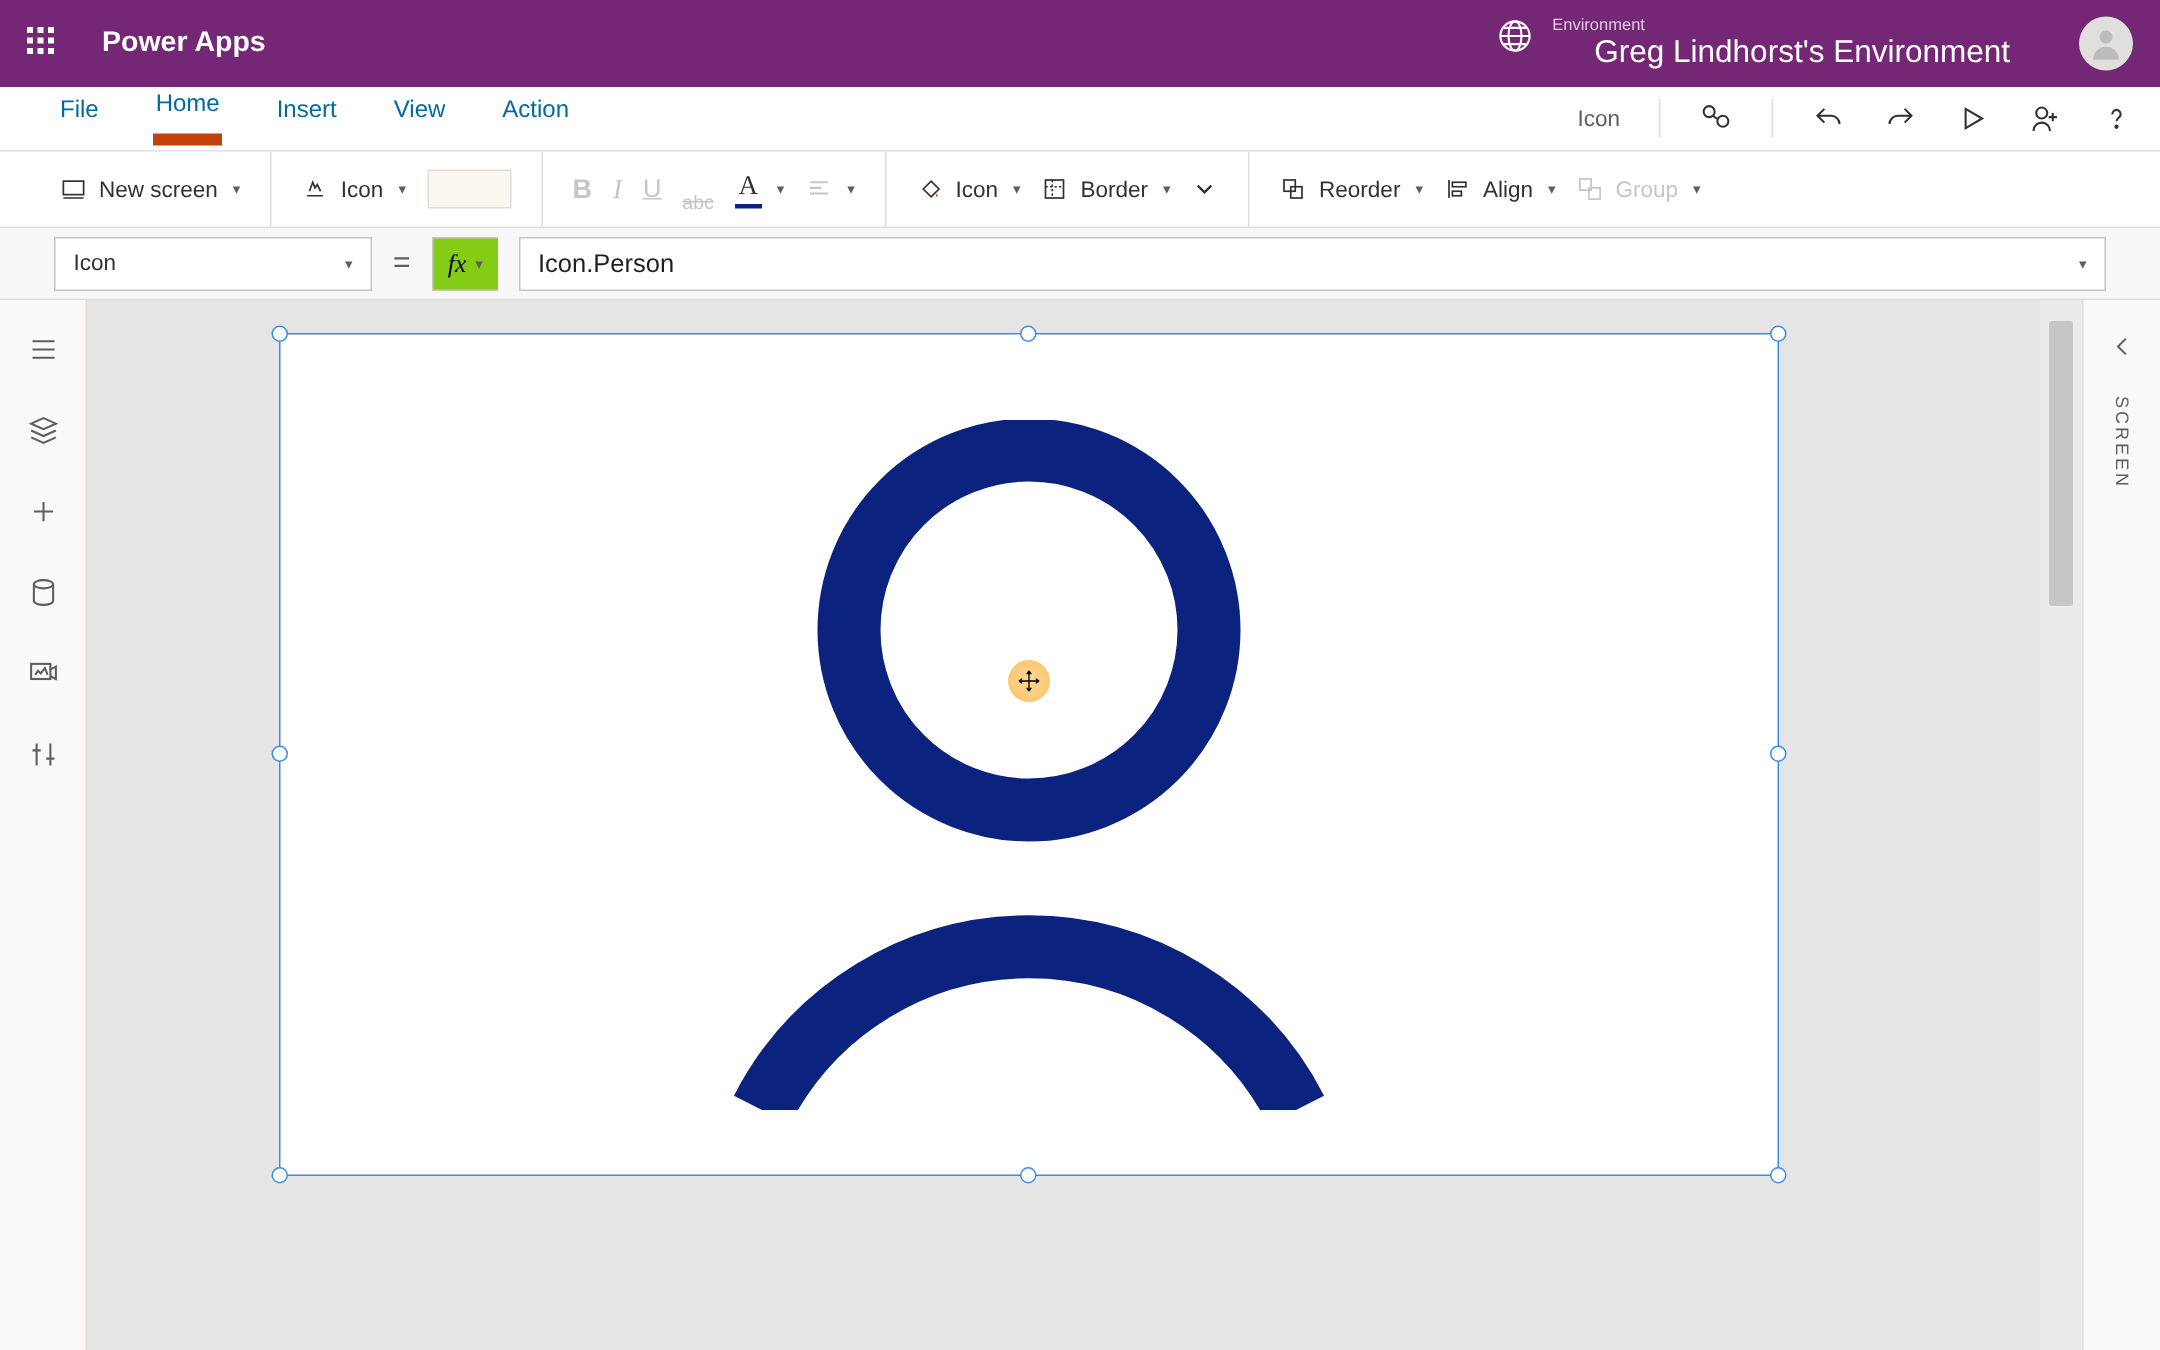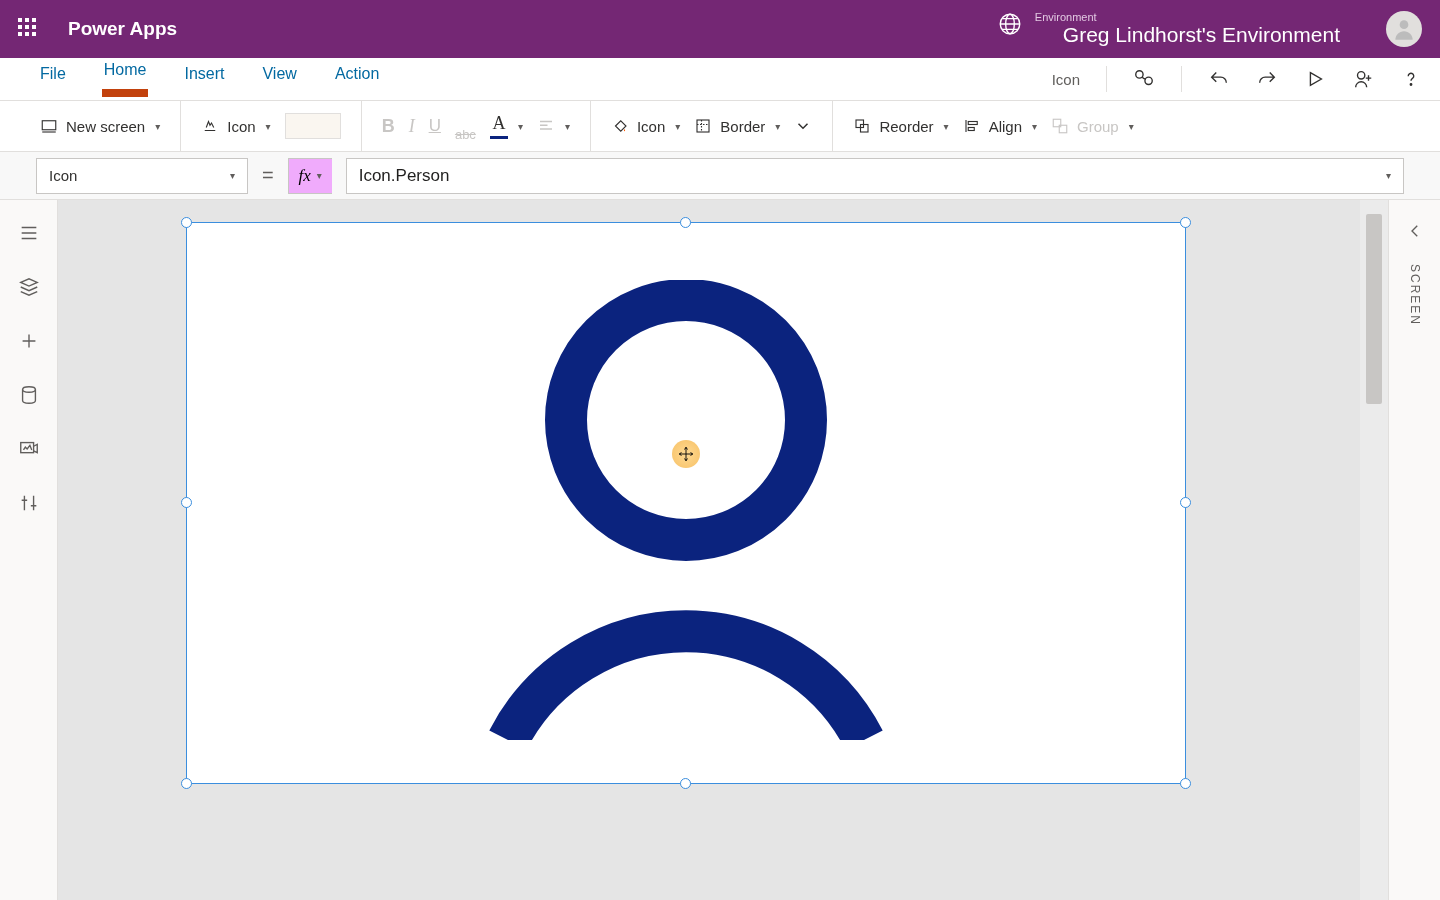--- a/index.html
+++ b/index.html
@@ -46,21 +46,21 @@
   .swatch { width:56px; height:26px; background:#faf6f0; border:1px solid #e1dfdd; }
   .fontcolor-underline { width:18px; height:3px; background:#0b237e; margin-top:2px;}
 
   
   .formulabar { height:48px; background:#f8f8f8; border-bottom:1px solid #e1dfdd;
     display:flex; align-items:center; gap:14px; padding:0 36px 0 36px; }
   .prop-select { width:212px; height:36px; border:1px solid #c8c6c4; background:#fff;
     display:flex; align-items:center; justify-content:space-between; padding:0 12px; font-size:15px;
     color:#323130; cursor:pointer;}
   .eq { font-size:20px; color:#605e5c;}
-  .fx-select { width:44px; height:36px; border:1px solid #c8c6c4; border-right:none; background:#f0abfc;
+  .fx-select { width:44px; height:36px; border:1px solid #c8c6c4; border-right:none; background:#84cc16;
     display:flex; align-items:center; justify-content:center; gap:4px; cursor:pointer;}
   .fx-select .fx { font-style:italic; font-family:"Times New Roman",serif; font-size:17px;}
   .formula-input { flex:1; height:36px; border:1px solid #c8c6c4; background:#fff;
     font-family:Consolas,monospace; font-size:17px; padding:0 12px; color:#201f1e;
     display:flex; align-items:center; justify-content:space-between;text-align:center;}
   .formula-input .chev { margin-left:auto; }
 
   
   .workarea { height: 700px; display:flex; background:#f3f2f1; }
   .leftrail { width:58px; background:#faf9f8; border-right:1px solid #e1dfdd;

